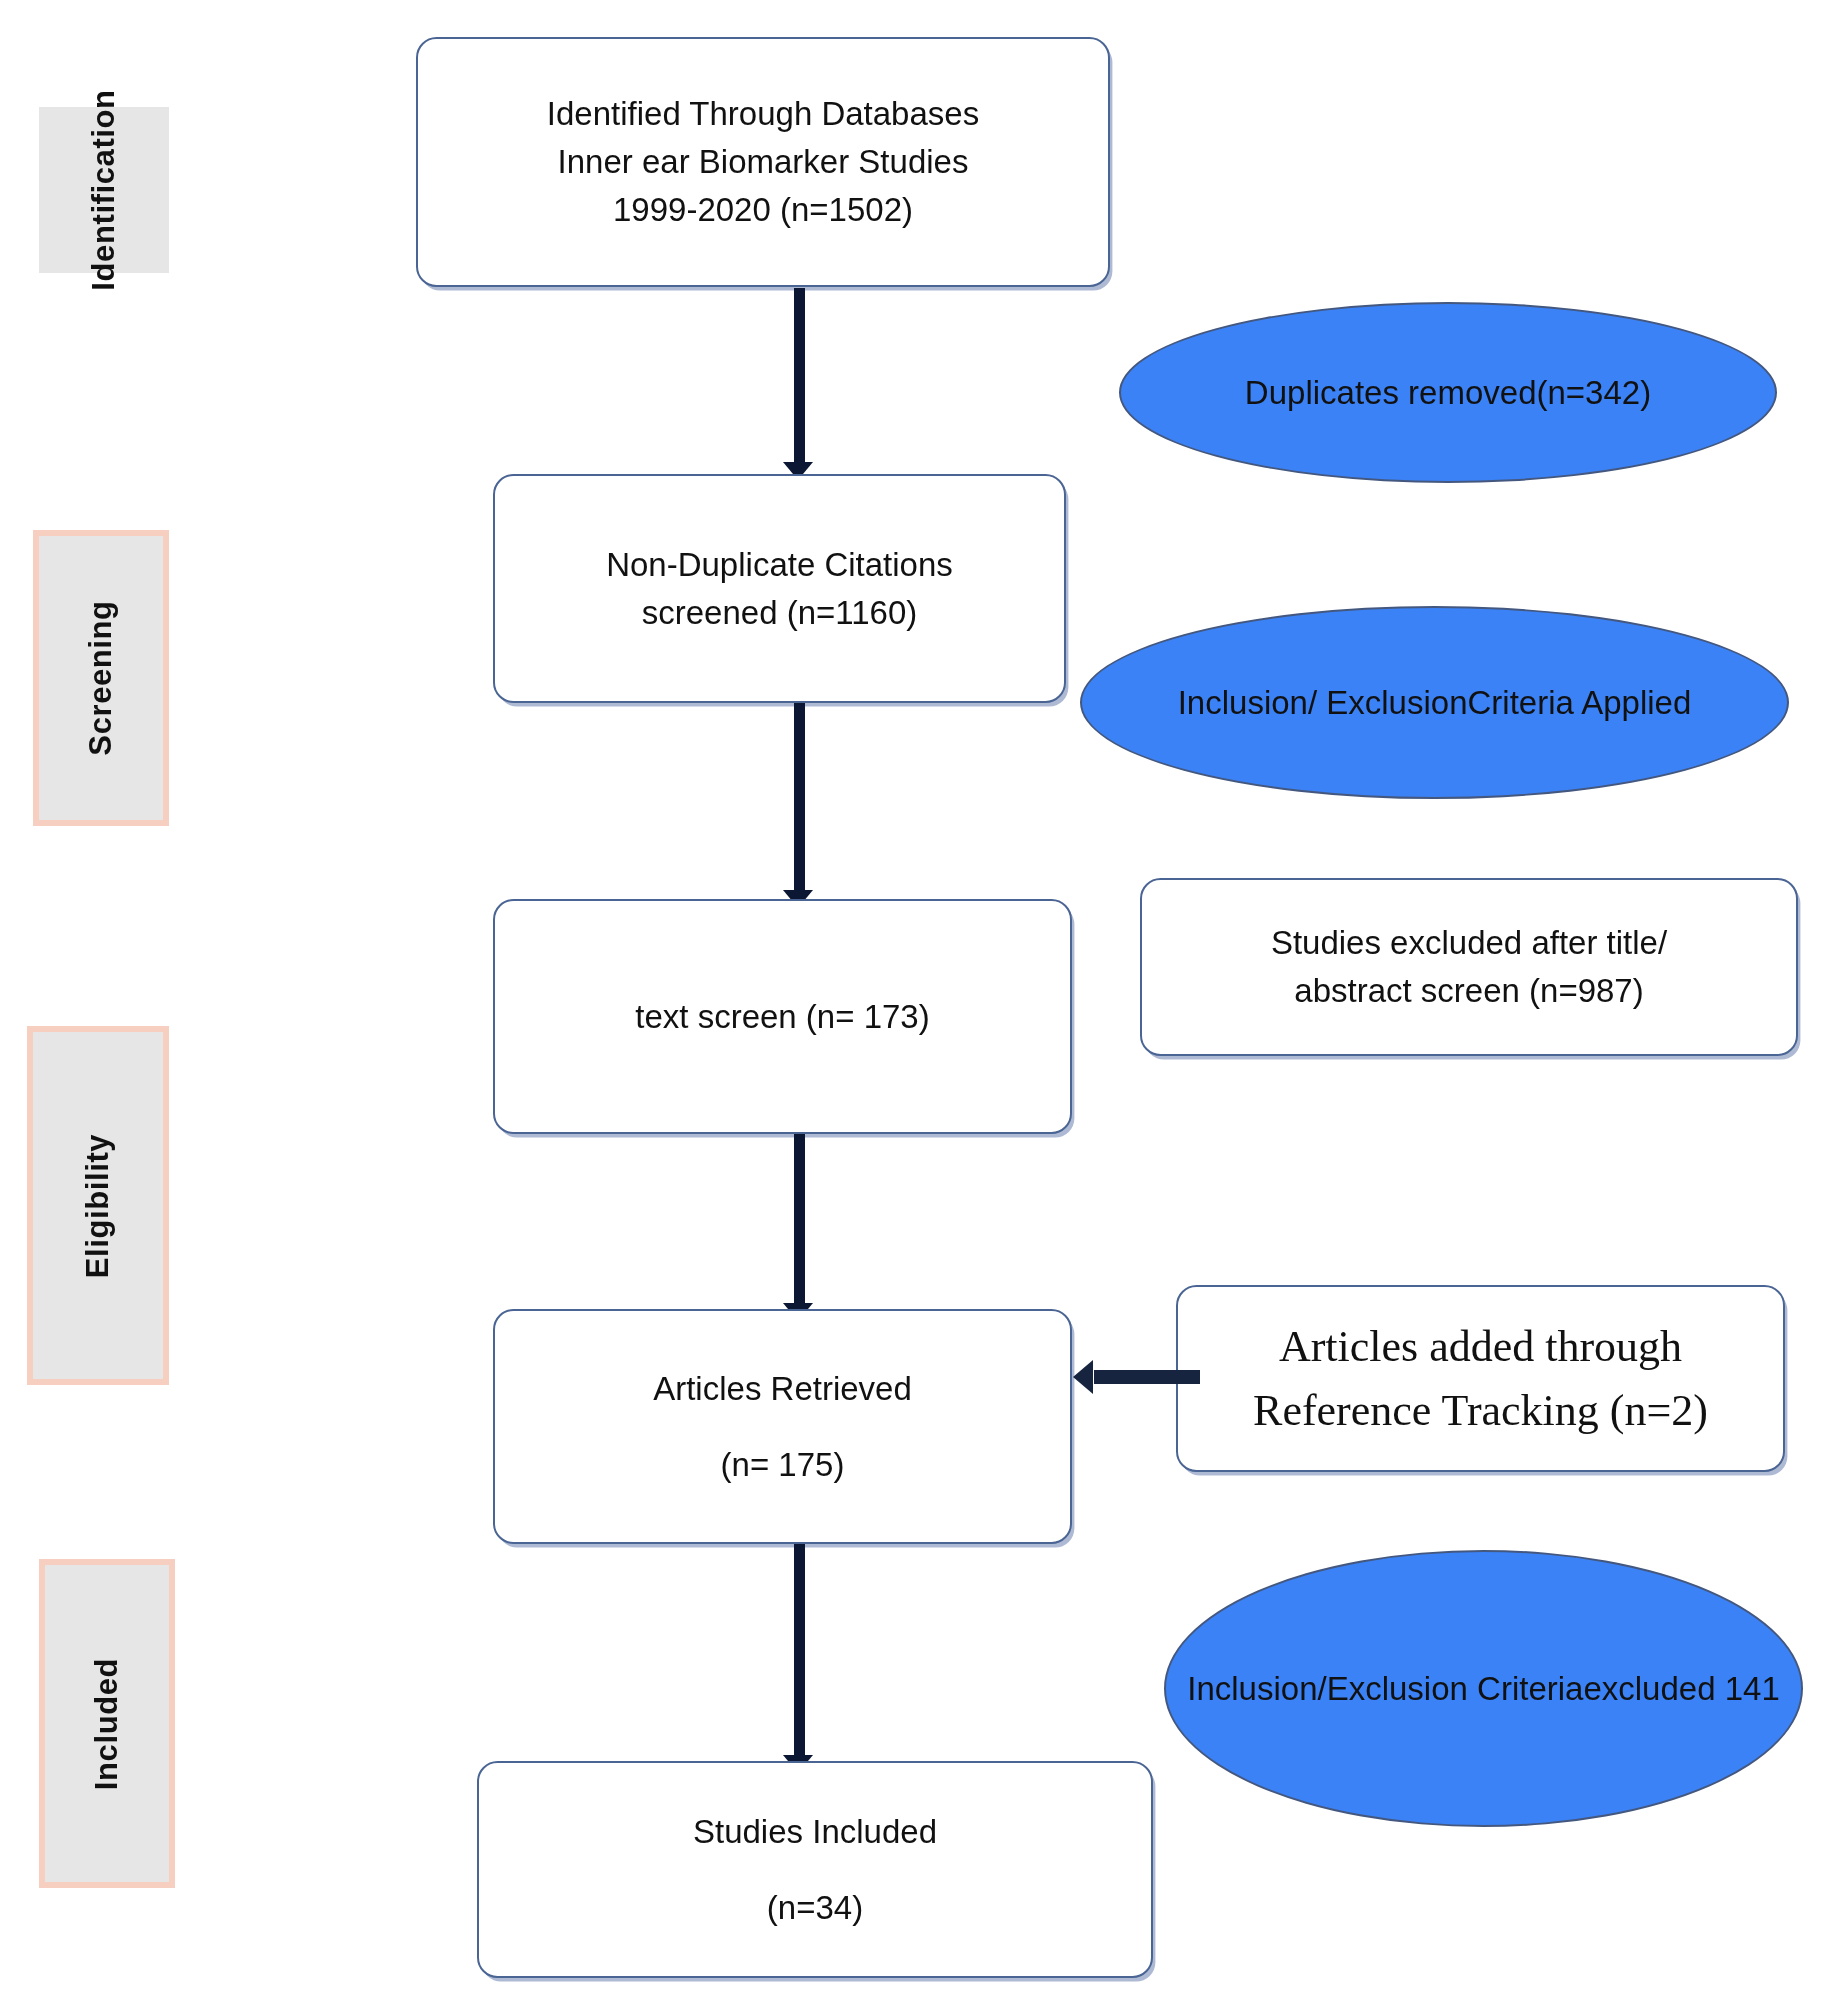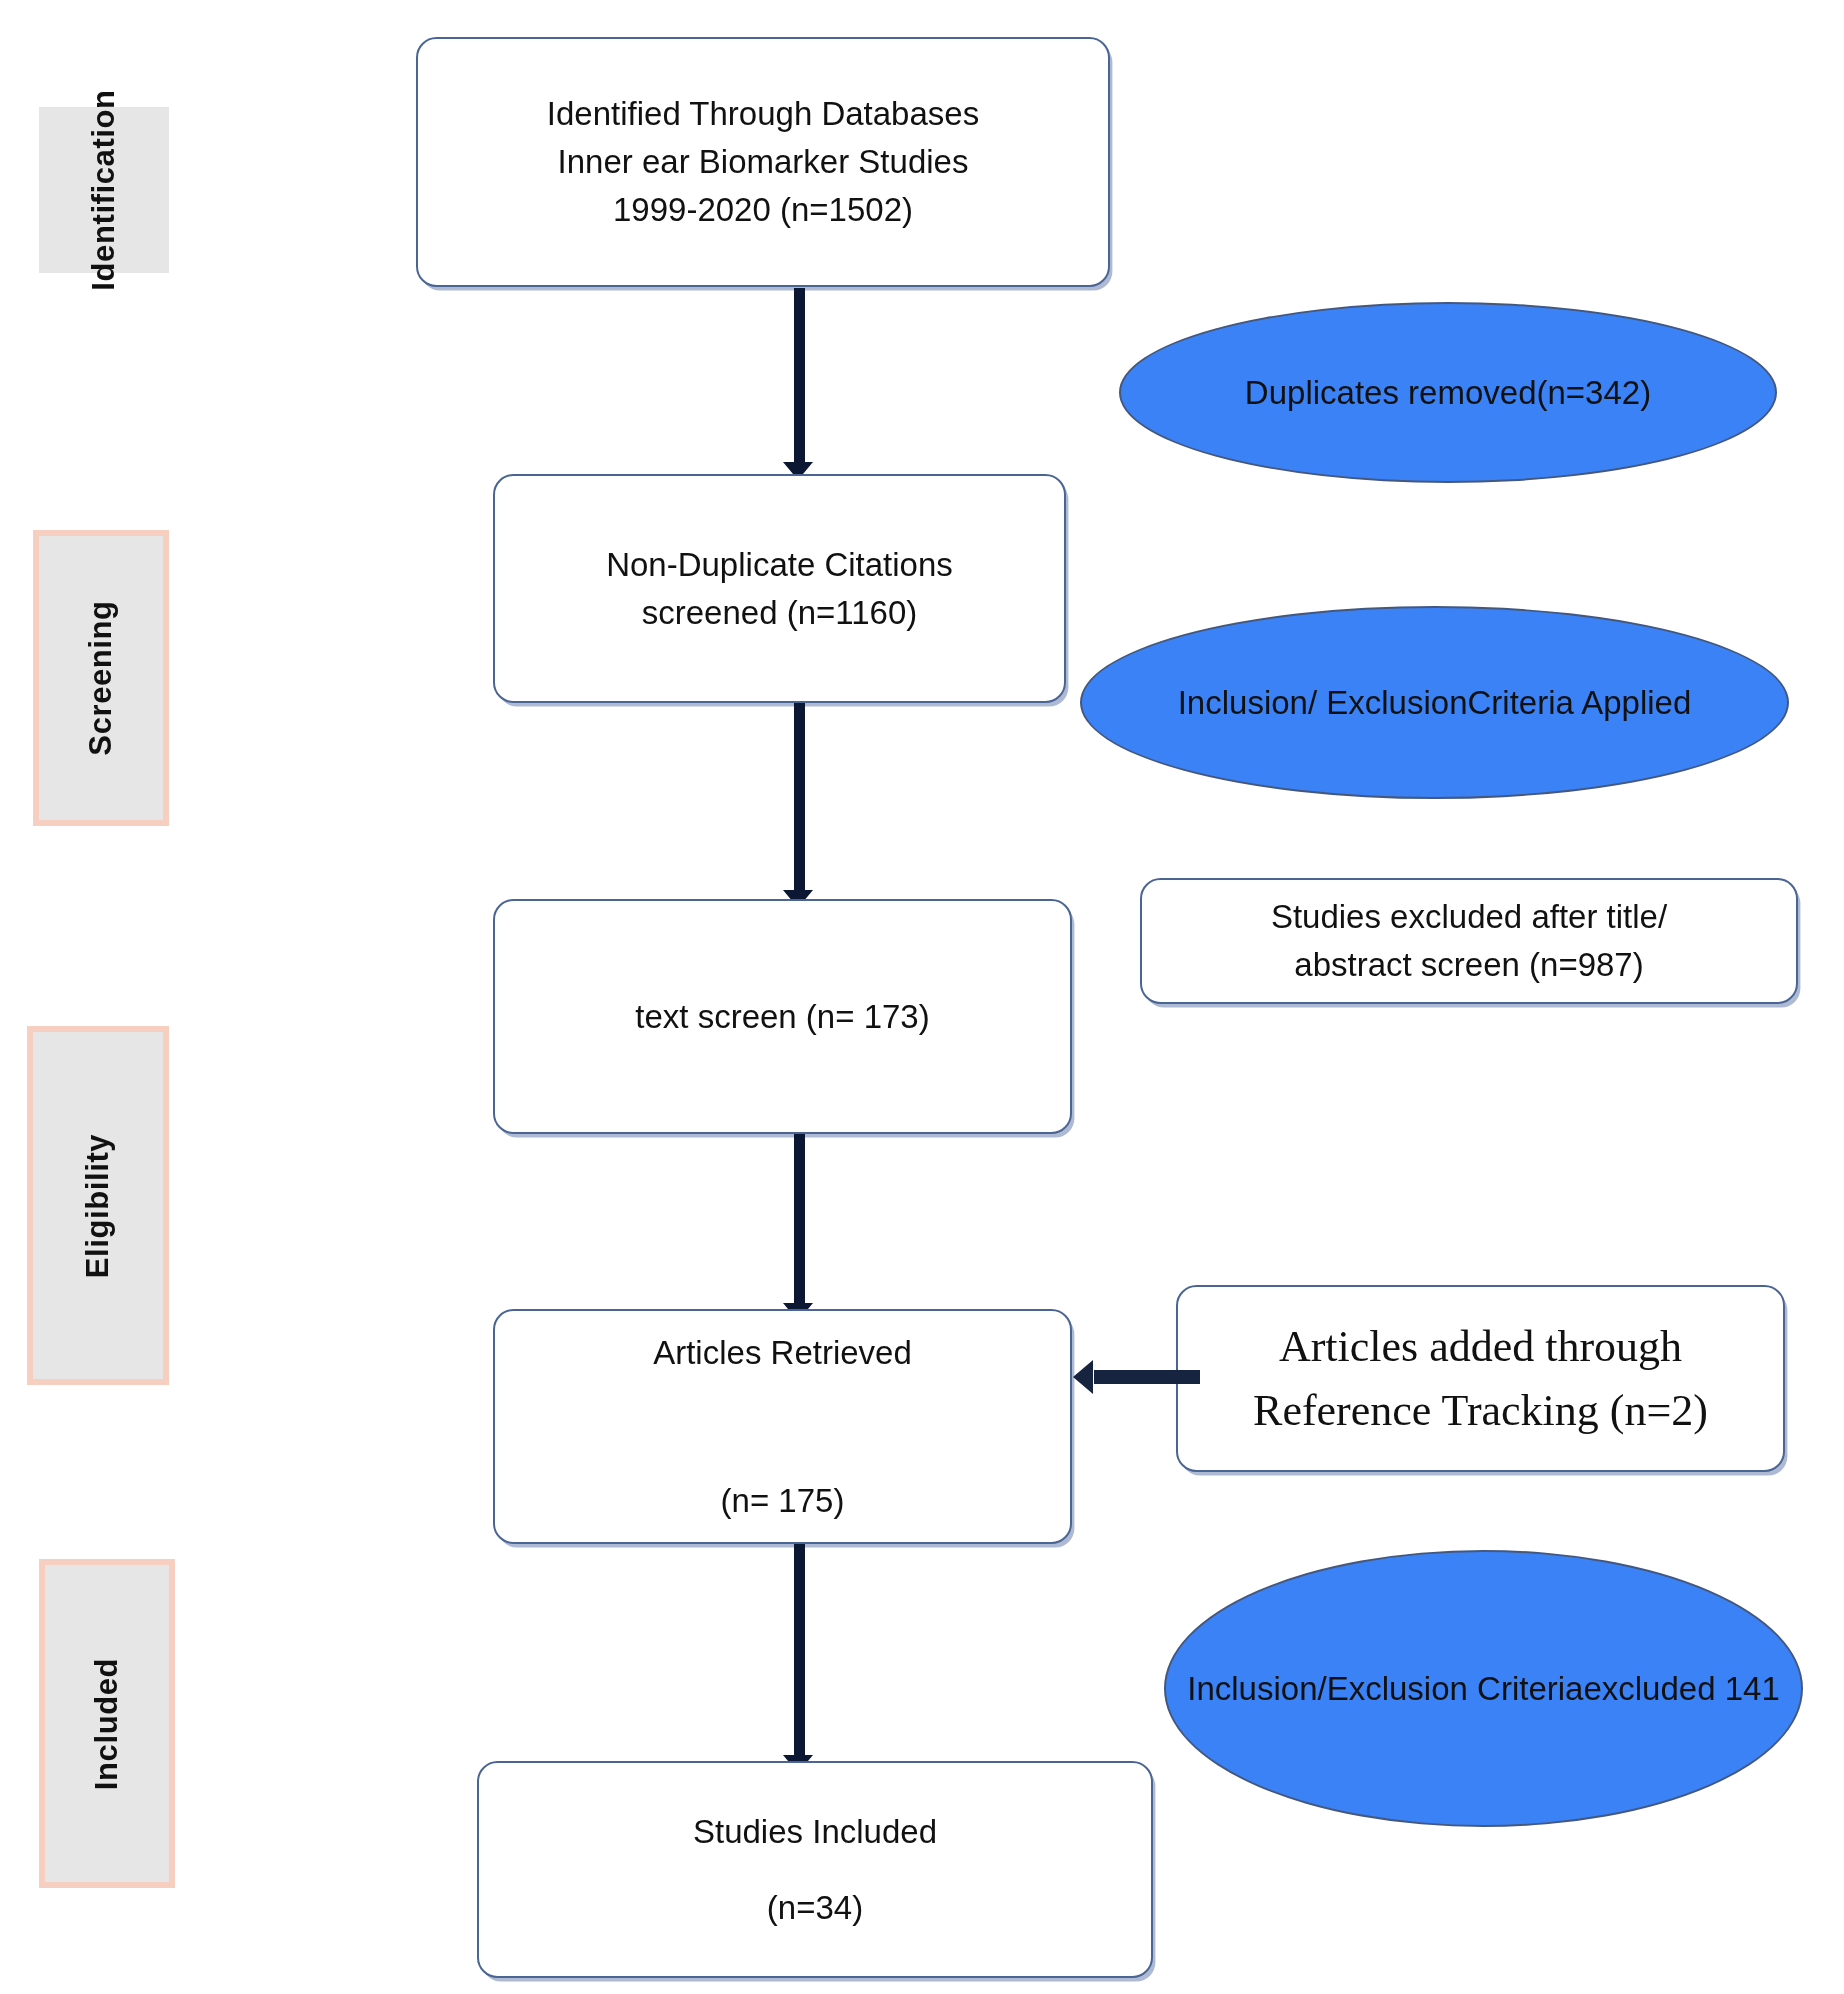--- a/index.html
+++ b/index.html
@@ -173,21 +173,21 @@
 
   <div class="node" style="left:493px; top:899px; width:579px; height:235px;">
     <span class="line">text screen (n= 173)</span>
   </div>
 
   <div class="arrow-v" style="left:799px; top:1134px;">
     <div class="shaft" style="height:175px;"></div>
     <div class="head" style="top:169px;"></div>
   </div>
 
-  <div class="node gap" style="left:493px; top:1309px; width:579px; height:235px;gap:36px;">
+  <div class="node gap" style="left:493px; top:1309px; width:579px; height:235px;">
     <span class="line">Articles Retrieved</span>
     <span class="line spacer"></span>
     <span class="line">(n= 175)</span>
   </div>
 
   <div class="arrow-v" style="left:799px; top:1544px;">
     <div class="shaft" style="height:217px;"></div>
     <div class="head" style="top:211px;"></div>
   </div>
 
@@ -200,21 +200,21 @@
   <div class="ellipse" style="left:1119px; top:302px; width:658px; height:181px;">
     <span class="line">Duplicates removed</span>
     <span class="line">(n=342)</span>
   </div>
 
   <div class="ellipse" style="left:1080px; top:606px; width:709px; height:193px;">
     <span class="line">Inclusion/ Exclusion</span>
     <span class="line">Criteria Applied</span>
   </div>
 
-  <div class="node" style="left:1140px; top:878px; width:658px; height:126px;">
+  <div class="node" style="left:1140px; top:878px; width:658px; height:178px;">
     <span class="line">Studies excluded after title/</span>
     <span class="line">abstract screen (n=987)</span>
   </div>
 
   <div class="node serif" style="left:1176px; top:1285px; width:609px; height:187px;">
     <span class="line">Articles added through</span>
     <span class="line">Reference Tracking (n=2)</span>
   </div>
 
   <div class="arrow-h" style="left:1073px; top:1377px;">

